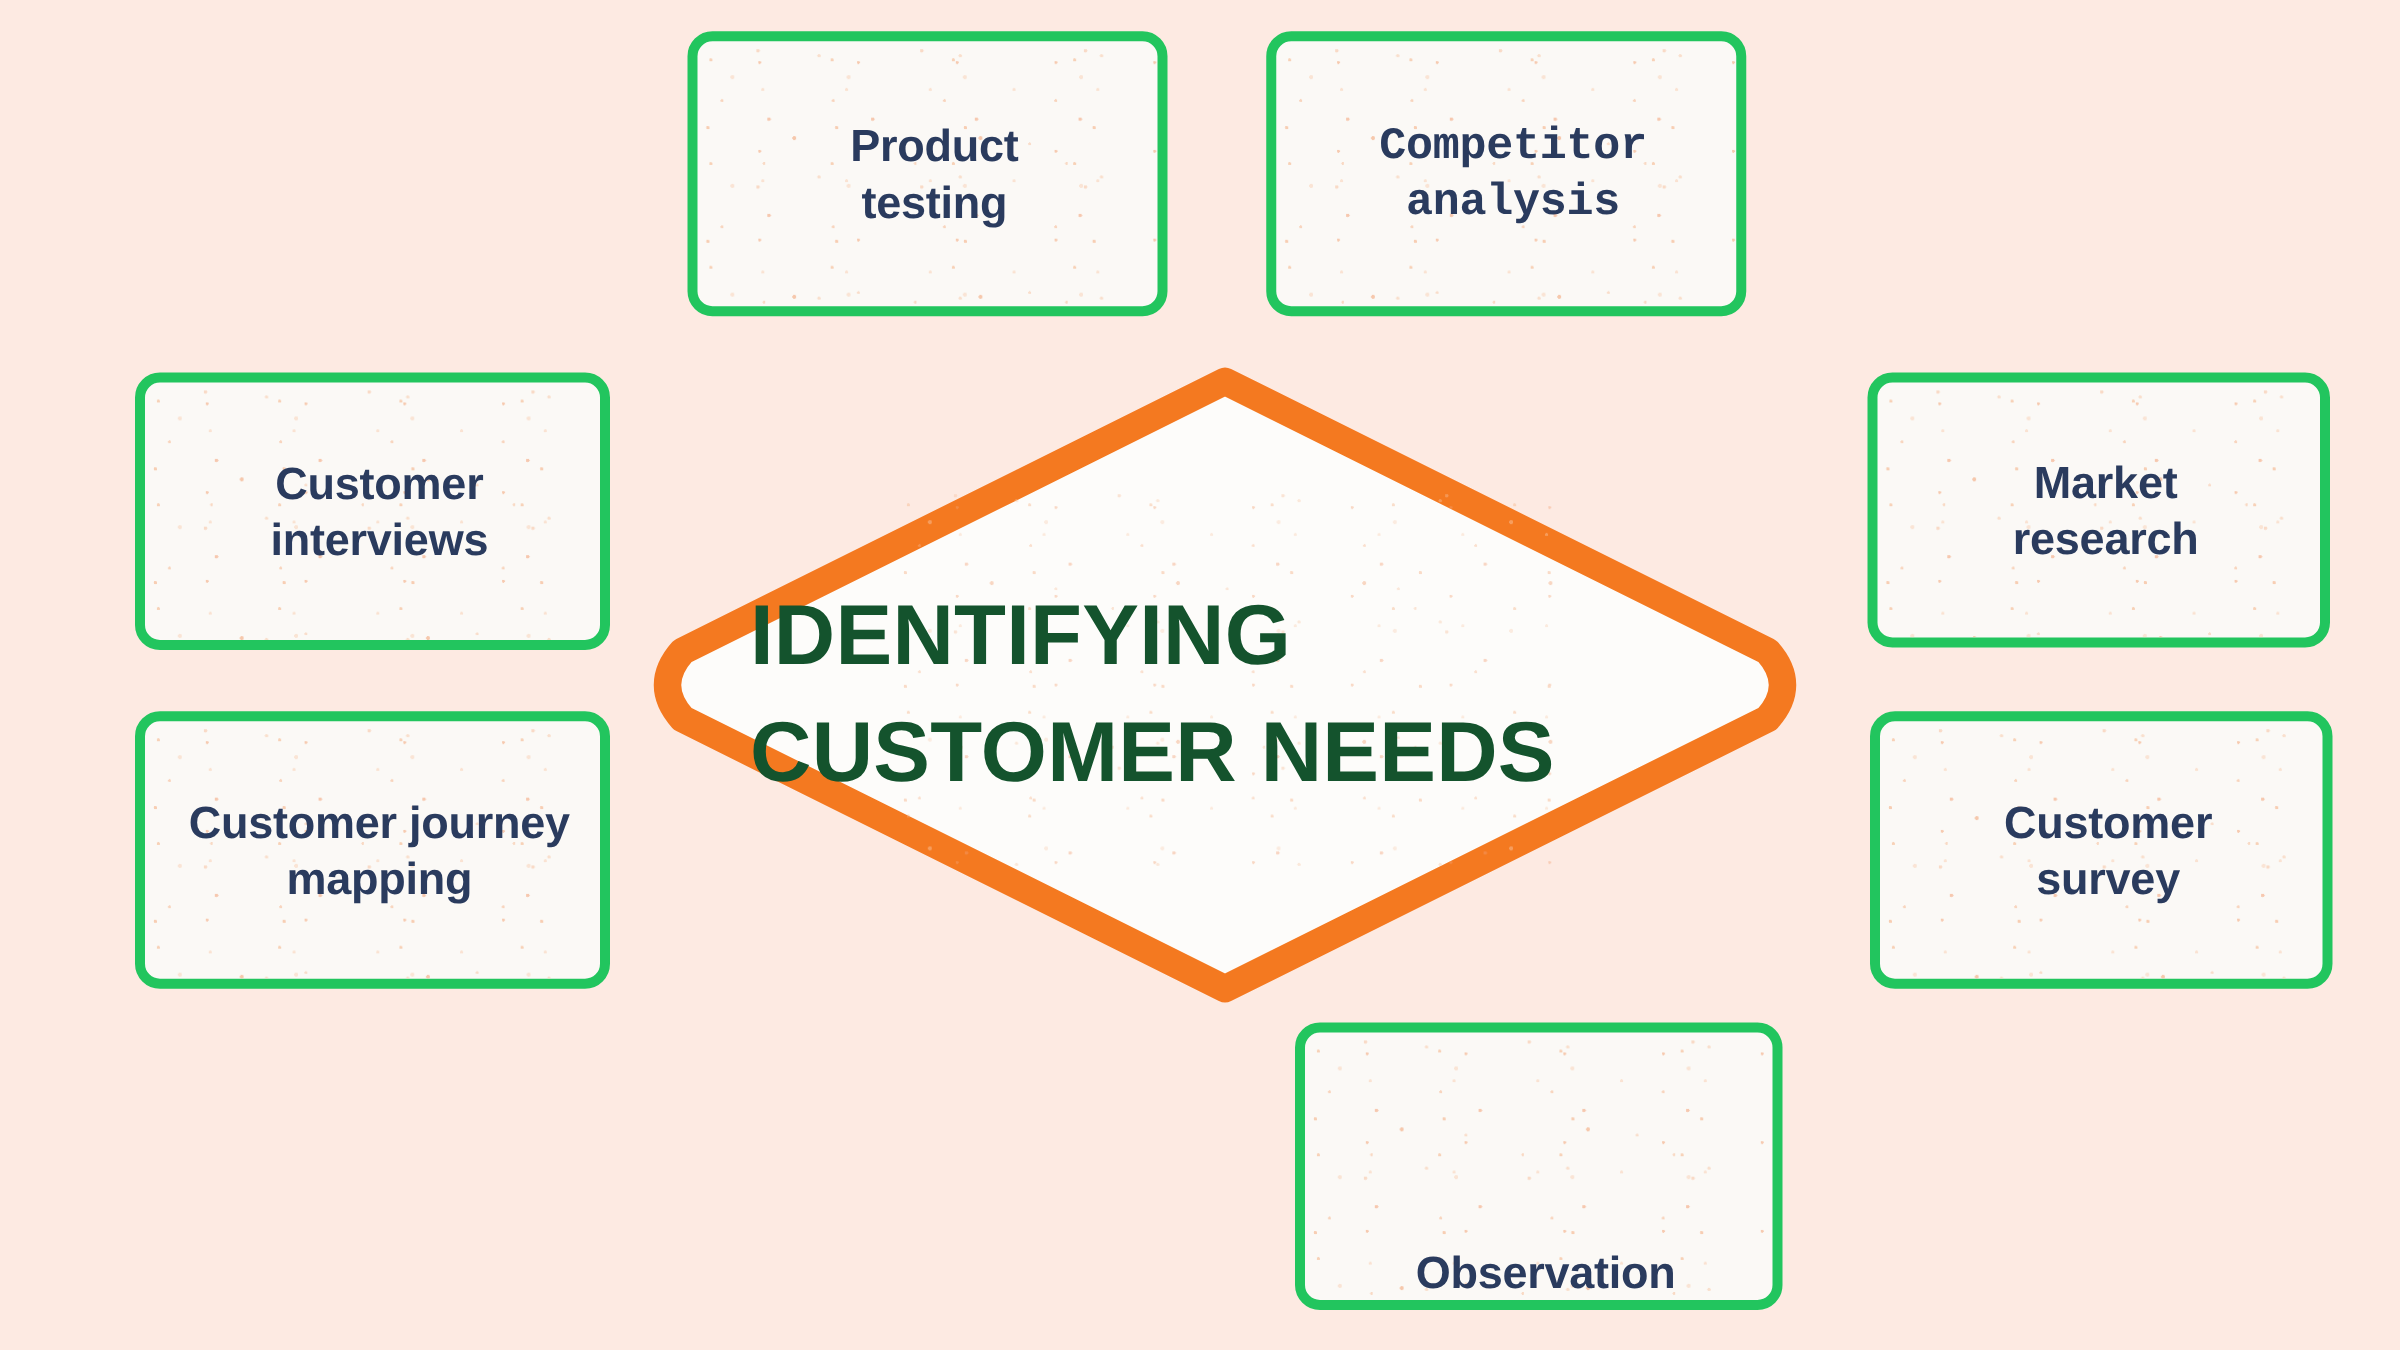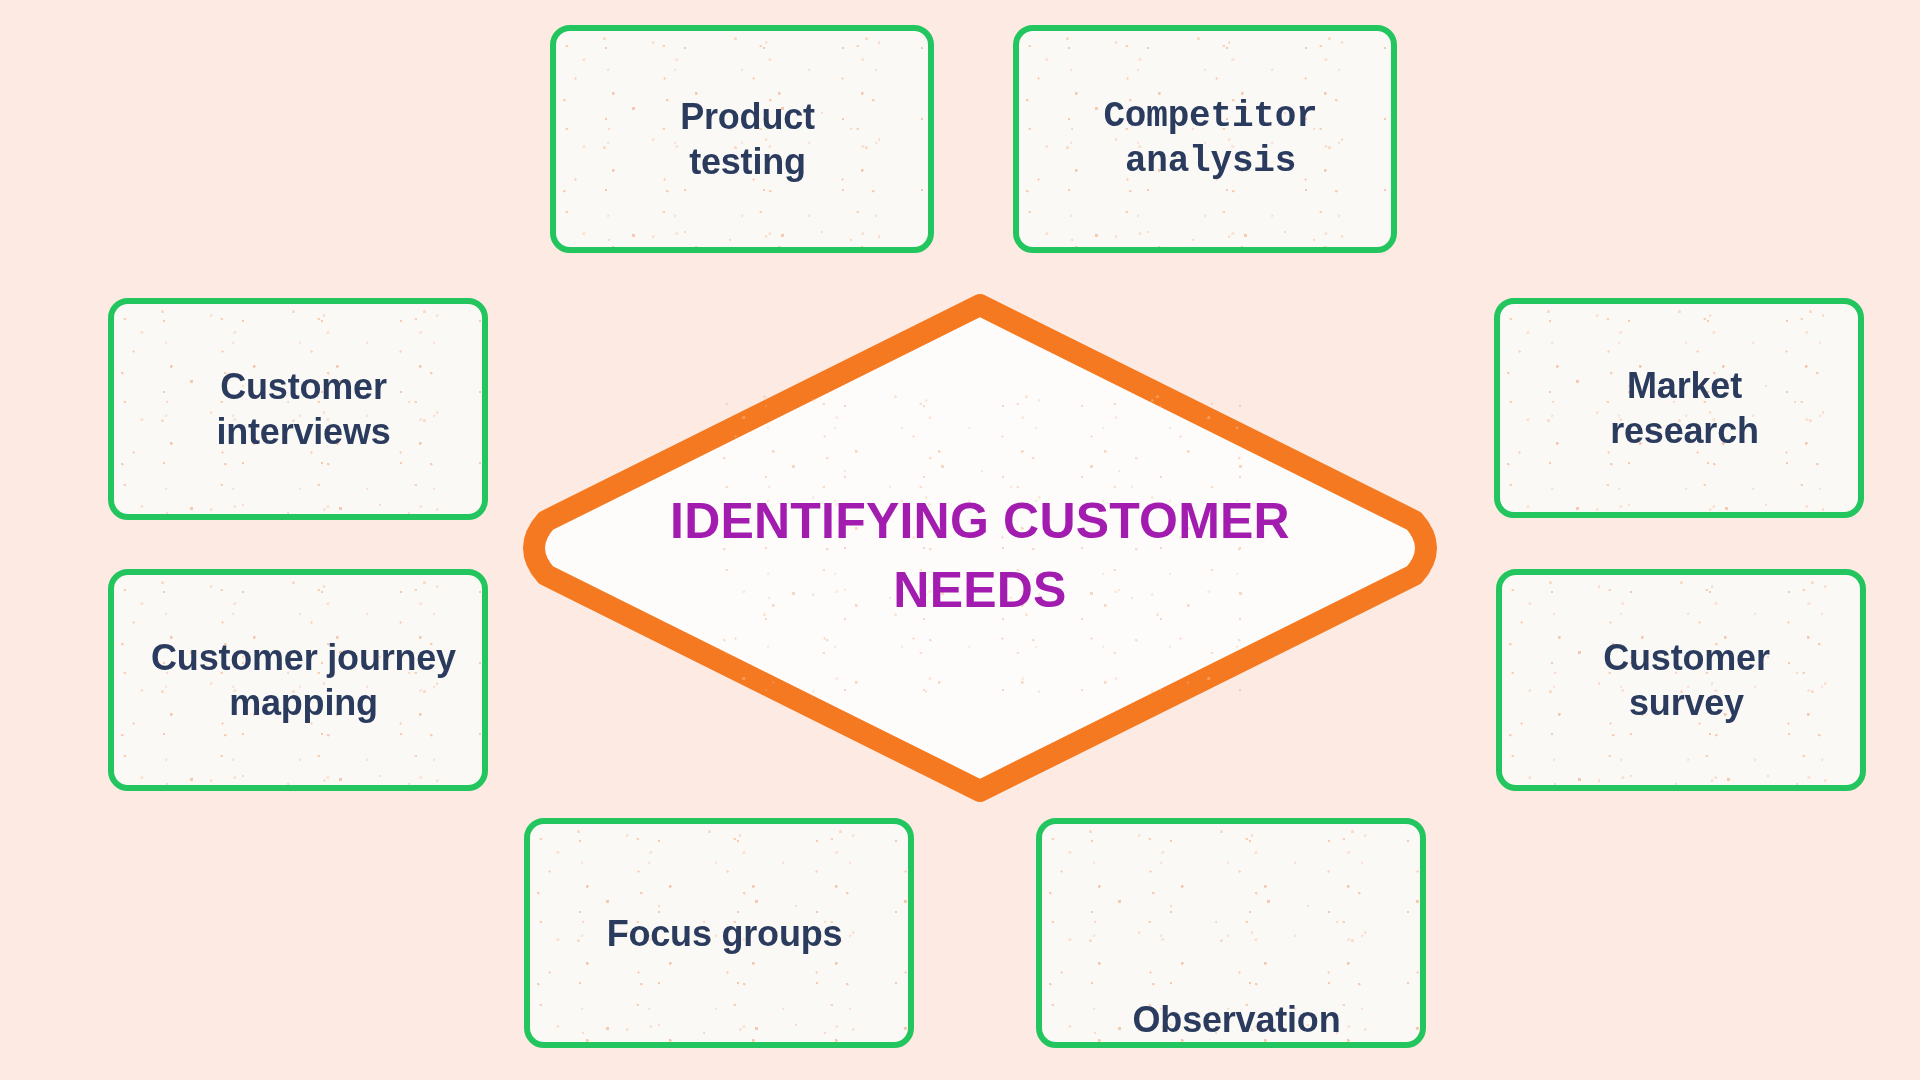--- a/index.html
+++ b/index.html
@@ -43,21 +43,21 @@
     background-size: 97px 83px, 131px 109px, 79px 71px, 113px 97px,
                      89px 101px, 149px 127px, 67px 73px, 103px 91px,
                      121px 111px, 83px 77px, 137px 119px, 93px 87px;
   }
 
   
   .card {
     position: absolute;
     box-sizing: border-box;
     background: #fbf9f6;
-    border: 6px solid #22c55e;
+    border: 8px solid #22c55e;
     border-radius: 20px;
     display: flex;
     align-items: center;
     justify-content: center;
     overflow: hidden;
     padding-left: 11px;
   }
   .card .label {
     position: relative;
     z-index: 2;
@@ -87,26 +87,25 @@
   #center-fill-tex {
     position: absolute;
     left: 22%; top: 20%;
     width: 56%; height: 60%;
     opacity: .4;
     border-radius: 0;
   }
   #center-node .center-label {
     position: relative;
     z-index: 3;
-    color: #a21caf;
+    color: #14532d;
     font-weight: bold;
-    font-size: 50px;
+    font-size: 68px;
     line-height: 1.38;
     letter-spacing: 0.2px;
-    text-align: center;
     width: 760px;
     white-space: pre-line;
     transform: translateY(8px);
   }
 </style>
 </head>
 <body>
 
 <div id="canvas">
 
@@ -139,24 +138,20 @@
     <div class="label">Market
 research</div>
   </div>
 
   <div class="card" style="left:1496px; top:569px; width:370px; height:222px;">
     <div class="speckle"></div>
     <div class="label">Customer
 survey</div>
   </div>
 
-  <div class="card" style="left:524px; top:818px; width:390px; height:230px;">
-    <div class="speckle"></div>
-    <div class="label">Focus groups</div>
-  </div>
 
   <div class="card" style="left:1036px; top:818px; width:390px; height:230px;align-items:flex-end;">
     <div class="speckle"></div>
     <div class="label">Observation</div>
   </div>
 
   <div id="center-node" style="left:508px; top:283px; width:944px; height:530px;">
     <svg viewBox="0 0 944 530" preserveAspectRatio="none">
       <path d="M 472 22
                L 906 238

